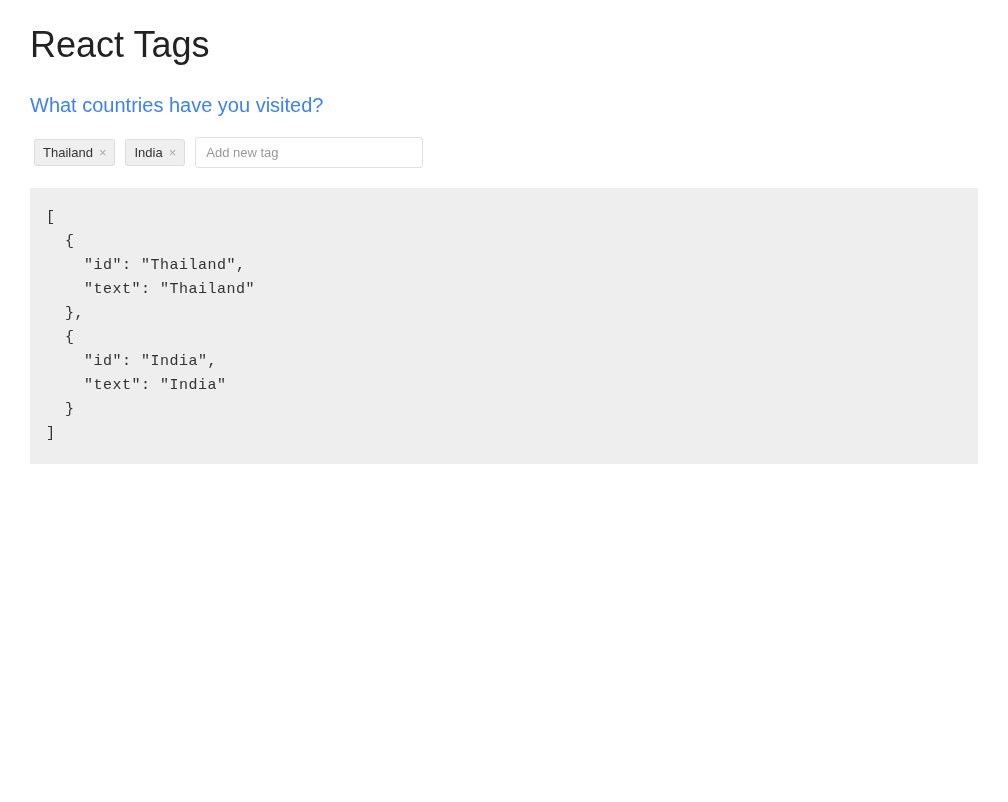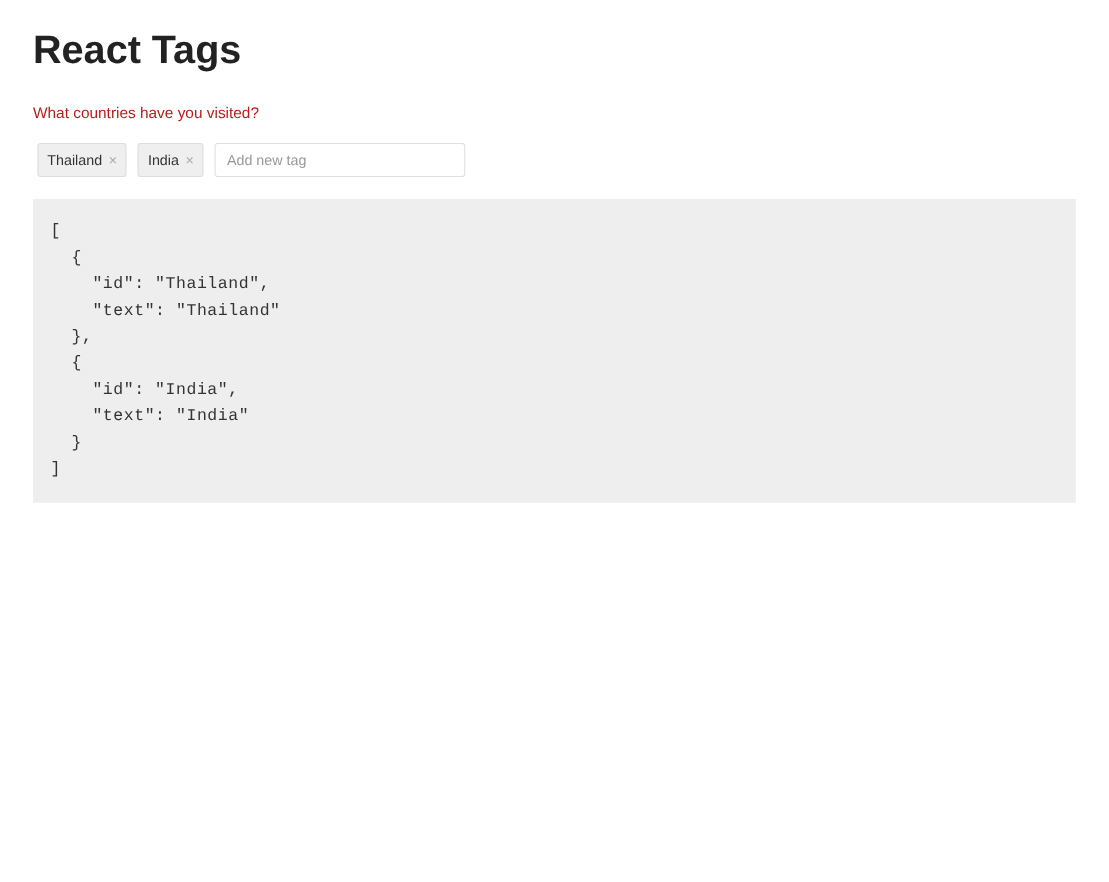--- a/index.html
+++ b/index.html
@@ -9,31 +9,32 @@
     }
     body {
       font-family: -apple-system, BlinkMacSystemFont, "Segoe UI", Helvetica, Arial, sans-serif;
       color: #333;
       background: #fff;
       padding: 24px 30px;
       width: 1008px;
     }
     h1 {
       font-size: 36px;
-      font-weight: 700;
+      font-weight: 400;
       margin-bottom: 28px;
       color: #222;
     }
     .question {
-      font-size: 14px;
-      color: #b91c1c;
+      font-size: 20px;
+      color: #3b82f6;
       margin-bottom: 20px;
     }
     .tags-container {
       display: flex;
+      align-items: center;
       gap: 10px;
       padding-left: 4px;
       margin-bottom: 20px;
     }
     .tag {
       display: inline-flex;
       align-items: center;
       background: #efefef;
       border: 1px solid #ddd;
       border-radius: 3px;

